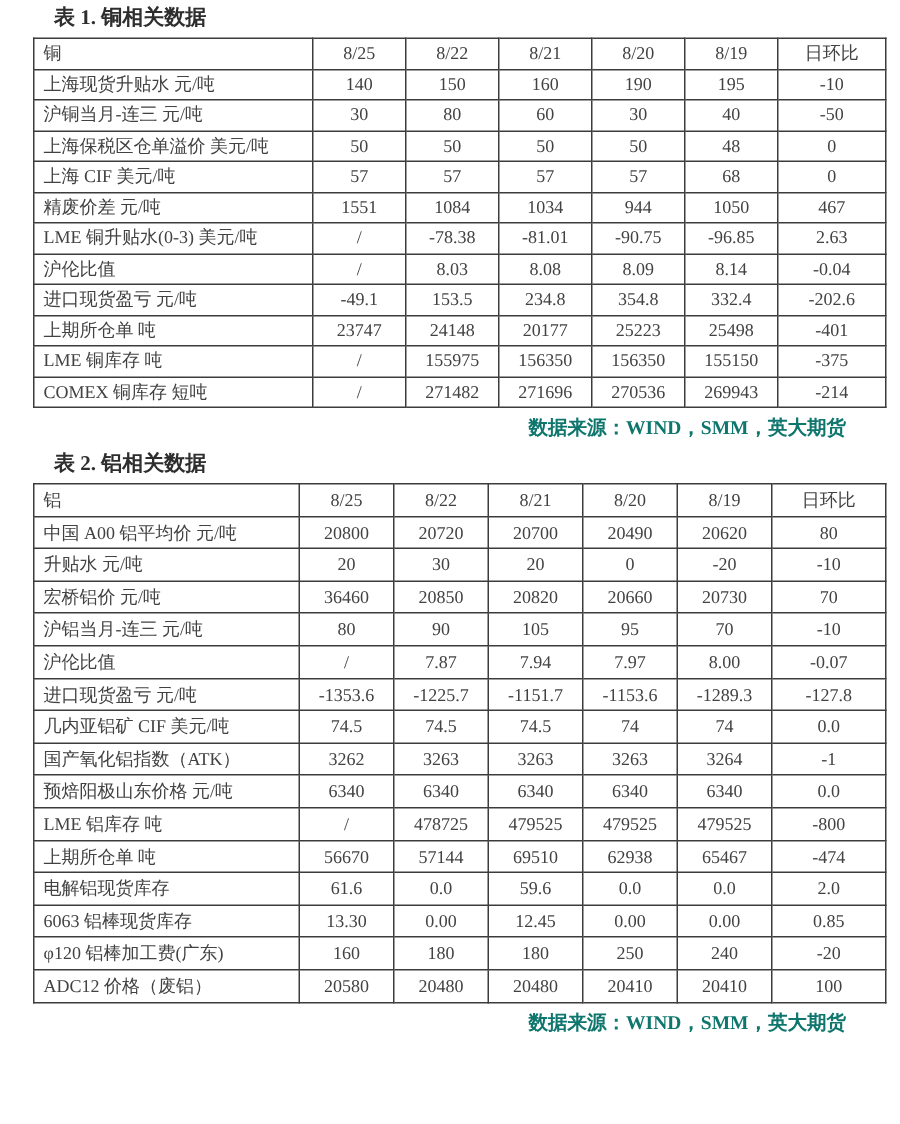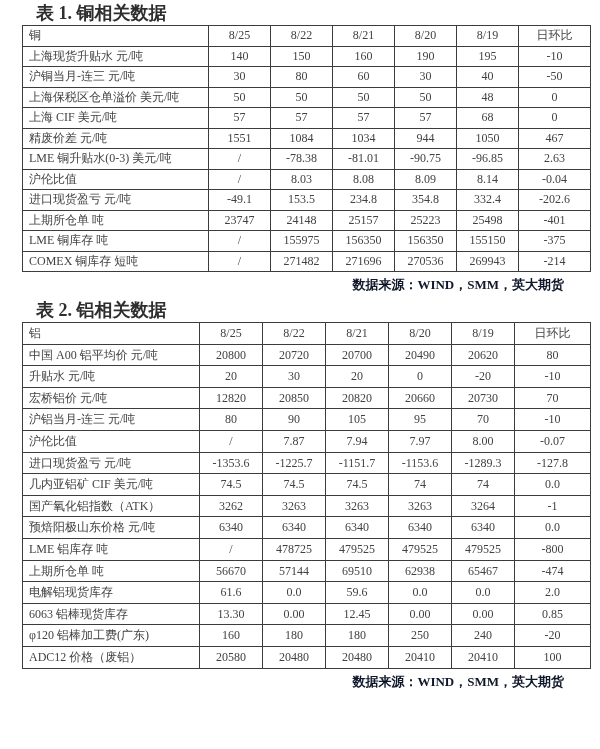--- a/index.html
+++ b/index.html
@@ -7,21 +7,21 @@
     width: 600px;
     height: 749px;
     background: #ffffff;
     color: #3f3f3f;
     font-family: "Liberation Serif", "DejaVu Serif", serif;
     overflow: hidden;
     box-sizing: border-box;
     padding-top: 5px;
   }
   .tbl-title {
-    font-size: 18px;
+    font-size: 14px;
     font-weight: bold;
     color: #2e2e2e;
     margin: 0 0 4px 36px;
     line-height: 16px;
   }
   table {
     border-collapse: collapse;
     table-layout: fixed;
     margin-left: 22px;
     width: 568px;
@@ -40,21 +40,21 @@
   table.t2 th, table.t2 td { height: 20.6px; line-height: 20.6px; }
   th:first-child, td:first-child { text-align: left; padding-left: 6px; }
   .source {
     width: 568px;
     margin-left: 22px;
     box-sizing: border-box;
     text-align: right;
     padding-right: 26px;
     font-size: 13px;
     font-weight: bold;
-    color: #0f172a;
+    color: #0f766e;
     margin-top: 4px;
     line-height: 17px;
   }
   .section-2 { margin-top: 9px; }
   
   col.c-label1 { width: 186px; }
   col.c-label2 { width: 177px; }
   col.c-date   { width: 62px; }
   col.c-date2  { width: 63px; }
   col.c-last1  { width: 72px; }
@@ -158,21 +158,21 @@
             <td>153.5</td>
             <td>234.8</td>
             <td>354.8</td>
             <td>332.4</td>
             <td>-202.6</td>
           </tr>
           <tr>
             <td>上期所仓单 吨</td>
             <td>23747</td>
             <td>24148</td>
-            <td>25157</td>
+            <td>20177</td>
             <td>25223</td>
             <td>25498</td>
             <td>-401</td>
           </tr>
           <tr>
             <td>LME 铜库存 吨</td>
             <td>/</td>
             <td>155975</td>
             <td>156350</td>
             <td>156350</td>
@@ -230,21 +230,21 @@
             <td>升贴水 元/吨</td>
             <td>20</td>
             <td>30</td>
             <td>20</td>
             <td>0</td>
             <td>-20</td>
             <td>-10</td>
           </tr>
           <tr>
             <td>宏桥铝价 元/吨</td>
-            <td>12820</td>
+            <td>36460</td>
             <td>20850</td>
             <td>20820</td>
             <td>20660</td>
             <td>20730</td>
             <td>70</td>
           </tr>
           <tr>
             <td>沪铝当月-连三 元/吨</td>
             <td>80</td>
             <td>90</td>

